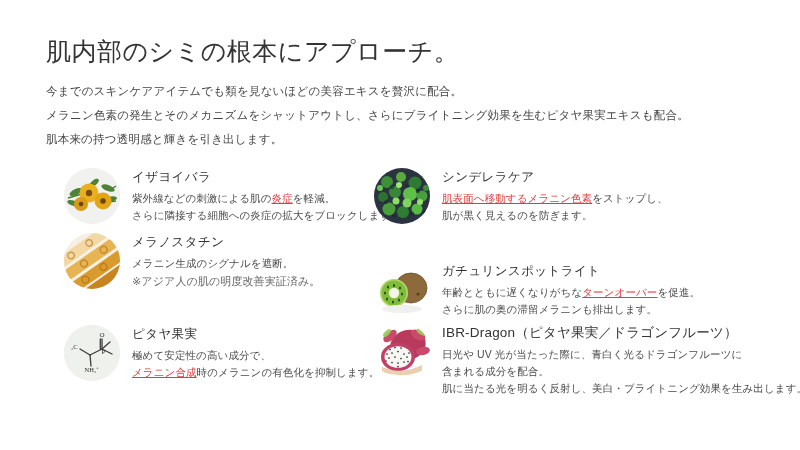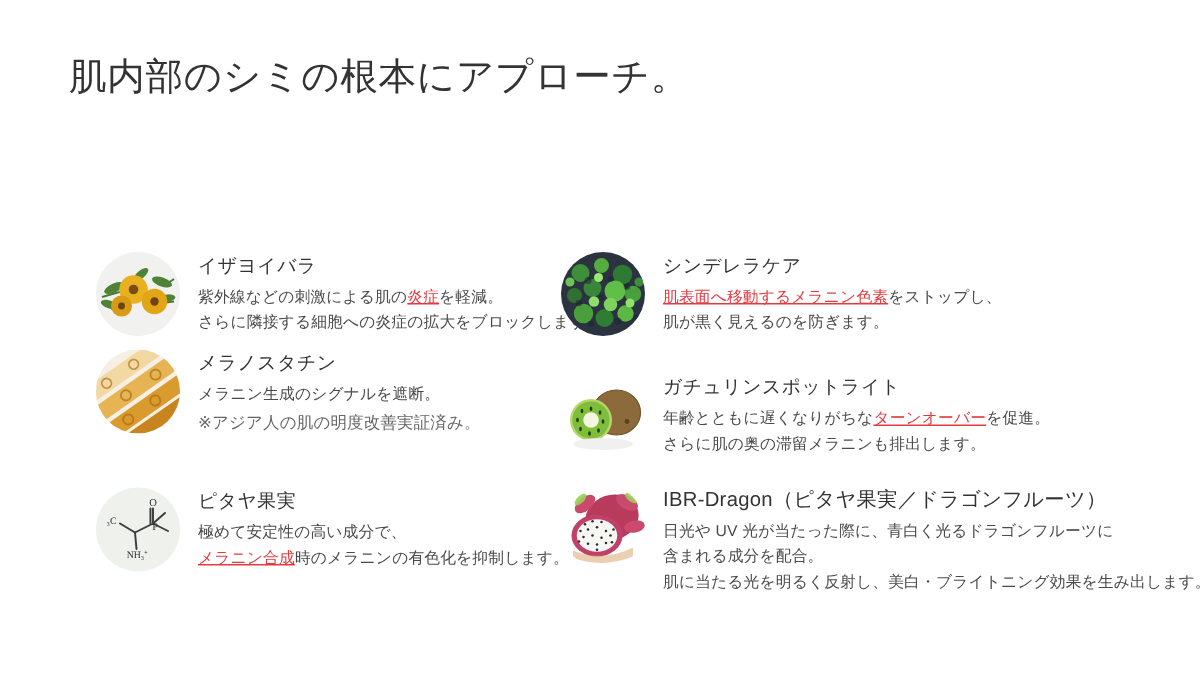--- a/index.html
+++ b/index.html
@@ -117,20 +117,25 @@
     white-space: nowrap;
   }
 </style>
 </head>
 <body>
 
 <div class="page">
 
   <div class="headline">肌内部のシミの根本にアプローチ。</div>
 
+  <div class="lede">
+    <p>今までのスキンケアアイテムでも類を見ないほどの美容エキスを贅沢に配合。</p>
+    <p>メラニン色素の発生とそのメカニズムをシャットアウトし、さらにブライトニング効果を生むピタヤ果実エキスも配合。</p>
+    <p>肌本来の持つ透明感と輝きを引き出します。</p>
+  </div>
 
   <div class="ingredients">
     <div class="col col-left" id="col-left">
         <div class="item" style="top: 5px;">
           <div class="thumb">
     <svg viewBox="0 0 56 56">
       <rect width="56" height="56" fill="#f1f1ef"></rect>
       <g stroke="#4b7a33" stroke-width="1.4" fill="none">
         <path d="M4 30 L18 26 M10 38 L20 32 M46 22 L52 18 M44 34 L52 33"></path>
       </g>
@@ -245,21 +250,21 @@
                 <circle cx="20" cy="48" r="2.2"></circle>
       </g>
     </svg>
           </div>
           <div class="body">
             <div class="name">シンデレラケア</div>
             <div class="desc"><span class="hl">肌表面へ移動するメラニン色素</span><span>をストップし、</span></div>
             <div class="desc"><span>肌が黒く見えるのを防ぎます。</span></div>
           </div>
         </div>
-        <div class="item" style="top: 86px;">
+        <div class="item" style="top: 99px;">
           <div class="thumb plain">
     <svg viewBox="0 0 56 56">
       <rect width="56" height="56" fill="#ffffff"></rect>
       <ellipse cx="37" cy="26" rx="16" ry="15" fill="#8c6a3c"></ellipse>
       <ellipse cx="37" cy="26" rx="16" ry="15" fill="none" stroke="#6f5128" stroke-width="0.8"></ellipse>
       <circle cx="44" cy="32" r="1.6" fill="#5a4120"></circle>
       <circle cx="20" cy="31" r="14" fill="#b6d66a"></circle>
       <circle cx="20" cy="31" r="12.4" fill="#7fbe3a"></circle>
       <circle cx="20" cy="31" r="5.2" fill="#f2f6e2"></circle>
       <g fill="#223b10">

